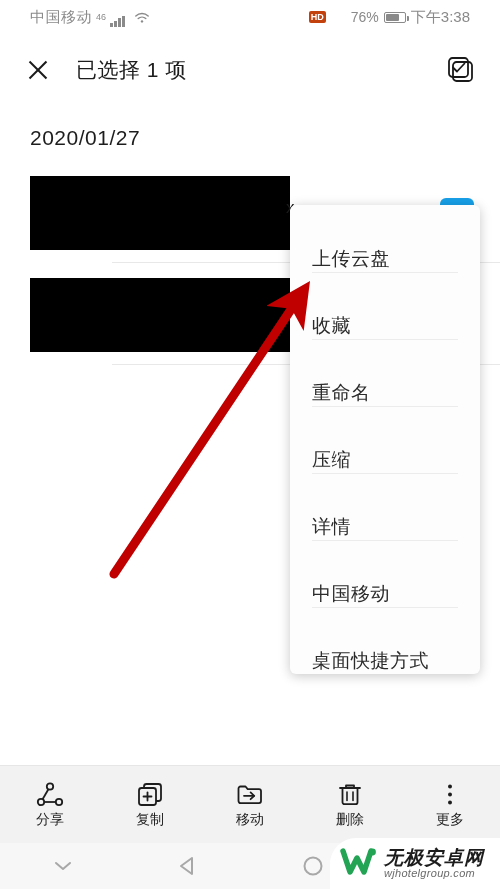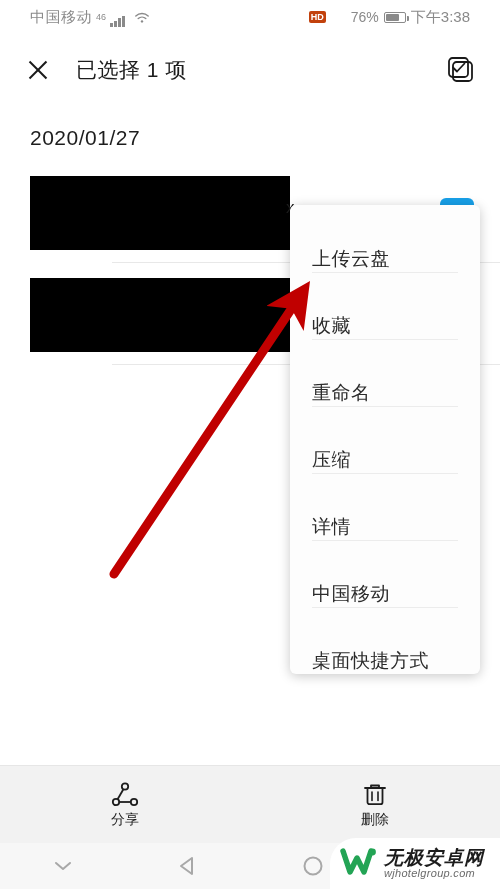--- a/index.html
+++ b/index.html
@@ -238,35 +238,67 @@
           <circle cx="6" cy="21" r="3.2" fill="none" stroke="#1d1d1d" stroke-width="1.8"></circle>
           <circle cx="24" cy="21" r="3.2" fill="none" stroke="#1d1d1d" stroke-width="1.8"></circle>
           <circle cx="15" cy="5.5" r="3.2" fill="none" stroke="#1d1d1d" stroke-width="1.8"></circle>
           <line x1="7.6" y1="18.2" x2="13.4" y2="8.3" stroke="#1d1d1d" stroke-width="1.8"></line>
           <line x1="9.2" y1="21" x2="20.8" y2="21" stroke="#1d1d1d" stroke-width="1.8"></line>
         </svg>
       </span>
       <span class="tb-label">分享</span>
     </div>
 
-
+    <div class="tb-item">
+      <span class="tb-icon">
+        <svg width="30" height="28" viewBox="0 0 30 28">
+          <rect x="9" y="3" width="17" height="17" rx="2.5" fill="none" stroke="#1d1d1d" stroke-width="1.8"></rect>
+          <rect x="4" y="7" width="17" height="17" rx="2.5" fill="#f2f2f2" stroke="#1d1d1d" stroke-width="1.8"></rect>
+          <line x1="12.5" y1="15.5" x2="12.5" y2="15.5" stroke="#1d1d1d" stroke-width="1.8"></line>
+          <line x1="8.5" y1="15.5" x2="16.5" y2="15.5" stroke="#1d1d1d" stroke-width="1.8" stroke-linecap="round"></line>
+          <line x1="12.5" y1="11.5" x2="12.5" y2="19.5" stroke="#1d1d1d" stroke-width="1.8" stroke-linecap="round"></line>
+        </svg>
+      </span>
+      <span class="tb-label">复制</span>
+    </div>
+
+    <div class="tb-item">
+      <span class="tb-icon">
+        <svg width="30" height="28" viewBox="0 0 30 28">
+          <path d="M3.5 7.5a2 2 0 012-2h5l2.2 2.6H24a2 2 0 012 2v10a2 2 0 01-2 2H5.5a2 2 0 01-2-2z" fill="none" stroke="#1d1d1d" stroke-width="1.8" stroke-linejoin="round"></path>
+          <line x1="9" y1="14.8" x2="19" y2="14.8" stroke="#1d1d1d" stroke-width="1.8" stroke-linecap="round"></line>
+          <path d="M15.6 11.4l3.6 3.4-3.6 3.4" fill="none" stroke="#1d1d1d" stroke-width="1.8" stroke-linecap="round" stroke-linejoin="round"></path>
+        </svg>
+      </span>
+      <span class="tb-label">移动</span>
+    </div>
 
     <div class="tb-item">
       <span class="tb-icon">
         <svg width="30" height="28" viewBox="0 0 30 28">
           <path d="M11 4.5h8v2.4h-8z" fill="none" stroke="#1d1d1d" stroke-width="1.8" stroke-linejoin="round"></path>
           <line x1="5" y1="7" x2="25" y2="7" stroke="#1d1d1d" stroke-width="1.8" stroke-linecap="round"></line>
           <path d="M7.5 7.2h15v14a2 2 0 01-2 2h-11a2 2 0 01-2-2z" fill="none" stroke="#1d1d1d" stroke-width="1.8" stroke-linejoin="round"></path>
           <line x1="12" y1="11" x2="12" y2="19.5" stroke="#1d1d1d" stroke-width="1.6" stroke-linecap="round"></line>
           <line x1="18" y1="11" x2="18" y2="19.5" stroke="#1d1d1d" stroke-width="1.6" stroke-linecap="round"></line>
         </svg>
       </span>
       <span class="tb-label">删除</span>
     </div>
 
+    <div class="tb-item">
+      <span class="tb-icon">
+        <svg width="30" height="28" viewBox="0 0 30 28">
+          <circle cx="15" cy="5.5" r="2" fill="#1d1d1d"></circle>
+          <circle cx="15" cy="13.5" r="2" fill="#1d1d1d"></circle>
+          <circle cx="15" cy="21.5" r="2" fill="#1d1d1d"></circle>
+        </svg>
+      </span>
+      <span class="tb-label">更多</span>
+    </div>
   </div>
 
   <div class="navbar">
     <div class="nav-btn">
       <svg width="26" height="26" viewBox="0 0 26 26">
         <path d="M6 10l7 6 7-6" fill="none" stroke="#a8a8a8" stroke-width="2" stroke-linecap="round" stroke-linejoin="round"></path>
       </svg>
     </div>
     <div class="nav-btn">
       <svg width="26" height="26" viewBox="0 0 26 26">

